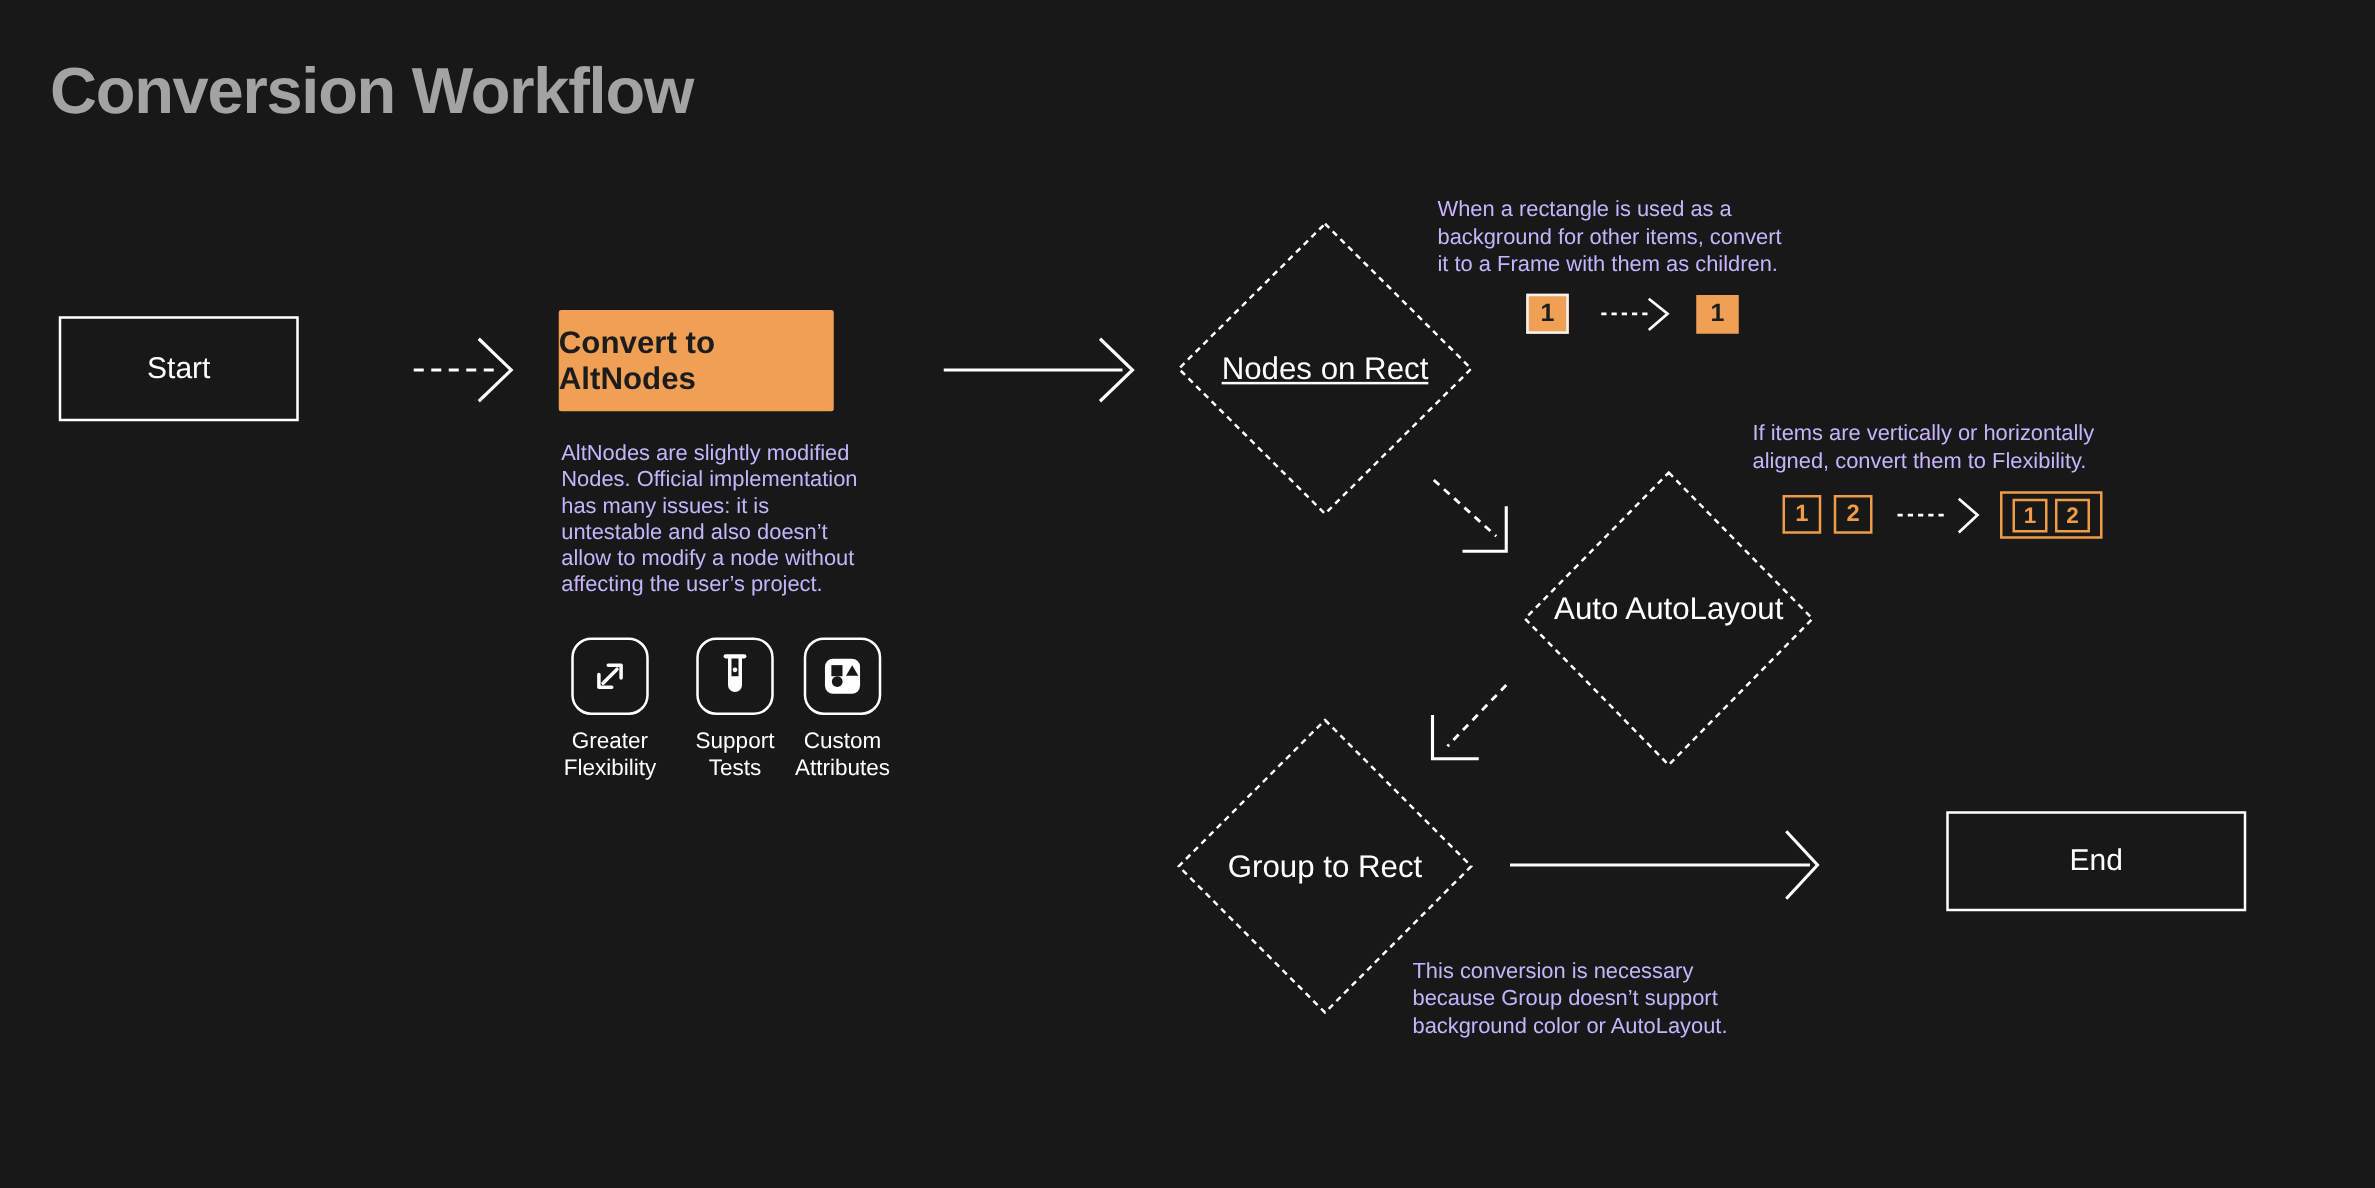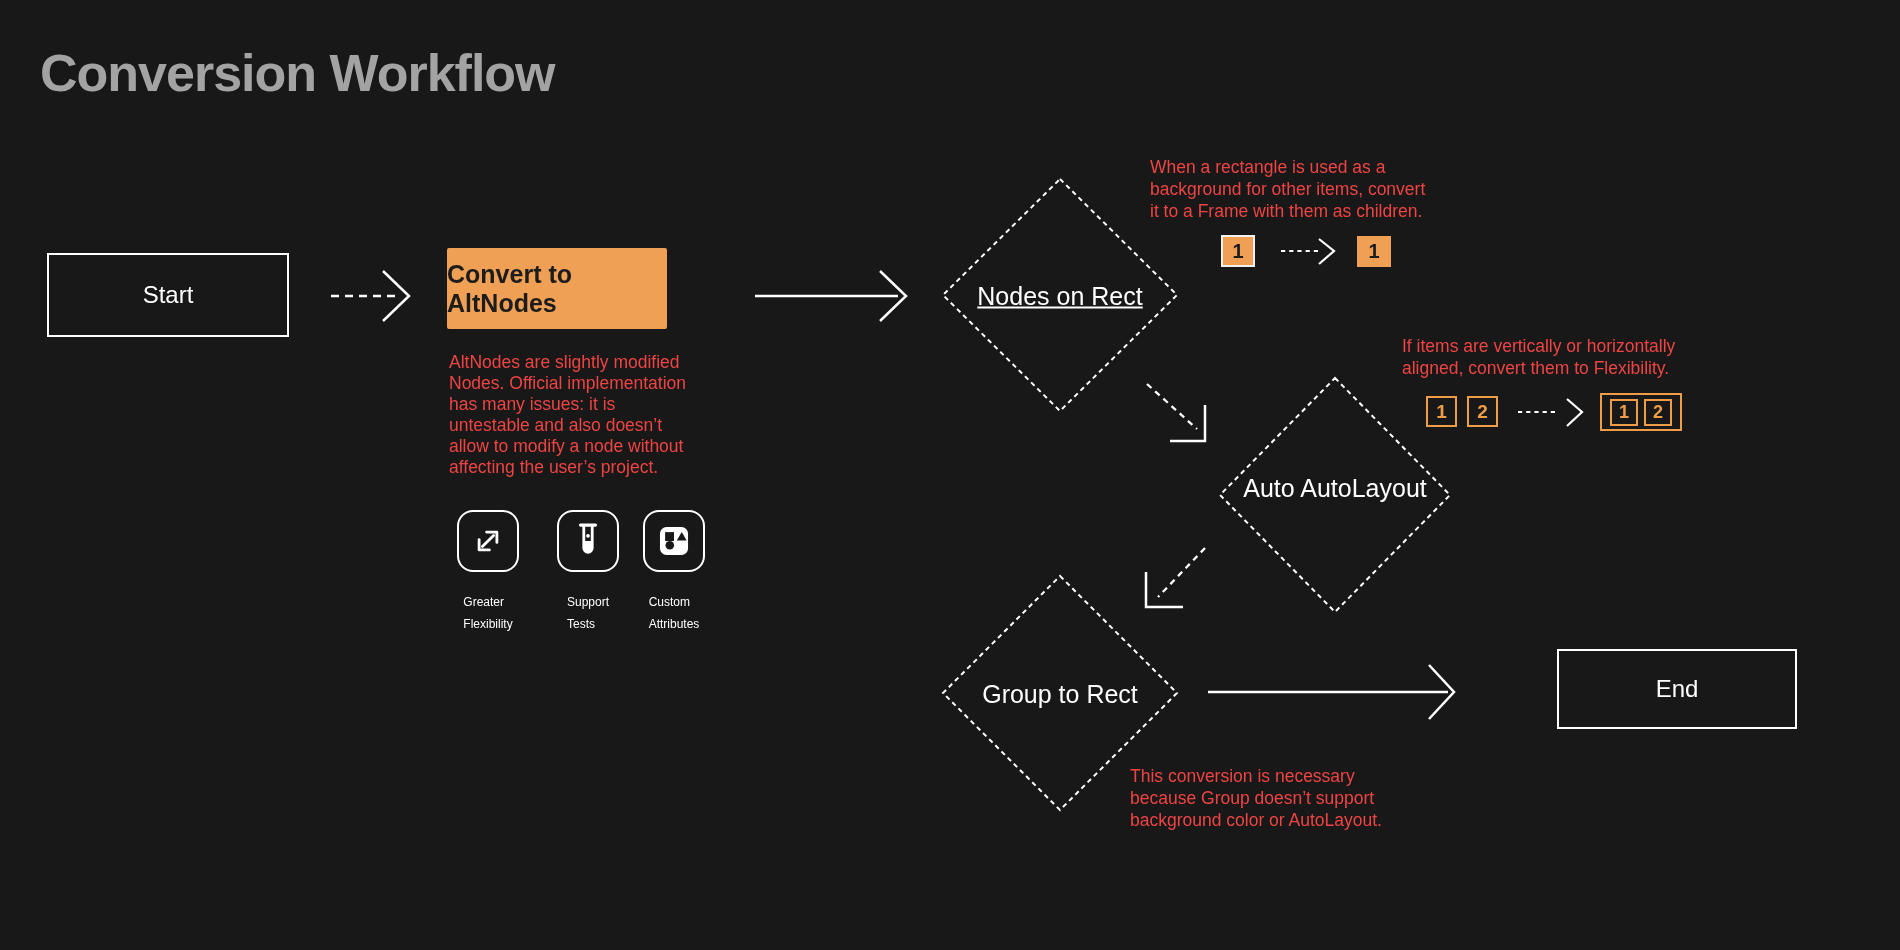--- a/index.html
+++ b/index.html
@@ -22,53 +22,53 @@
   .dash.diag{stroke-dasharray:6 5;stroke-width:2.3;}
   .dash.thin{stroke-width:2.2;stroke-dasharray:4.2 4;}
   .solid{stroke:#ffffff;stroke-width:2.5;fill:none;}
   .head{stroke:#ffffff;stroke-width:2.5;fill:none;stroke-linejoin:miter;}
   .head.thin{stroke-width:2.2;}
   .node{
     position:absolute;display:flex;align-items:center;justify-content:center;
     font-size:24px;color:#fff;box-sizing:border-box;
   }
   .rect-node{border:2.5px solid #ffffff;}
-  .node-start{left:47px;top:253px;width:242px;height:84px;}
+  .node-start{left:47px;top:253px;width:192px;height:84px;}
   .node-convert{
     left:447px;top:248px;width:220px;height:81px;
     background:#F0A055;color:#1c1c1c;font-size:25px;font-weight:600;border-radius:2px;
   }
   .node-end{left:1557px;top:649px;width:240px;height:80px;}
   .diamond-label{
     position:absolute;transform:translate(-50%,-50%);
     font-size:25px;color:#fff;white-space:nowrap;
   }
   .dl-1{left:1060px;top:296px;text-decoration:underline;}
   .dl-2{left:1335px;top:488px;}
   .dl-3{left:1060px;top:694px;}
   .note{
     position:absolute;font-size:17.5px;line-height:22px;
-    white-space:pre-line;color:#ef4444;
+    white-space:pre-line;color:#c4b5fd;
   }
   .note-convert{left:449px;top:352px;line-height:21px;}
   .note-rect{left:1150px;top:156px;}
   .note-auto{left:1402px;top:335px;}
   .note-group{left:1130px;top:765px;}
   .feature{
     position:absolute;top:510px;width:94px;
     display:flex;flex-direction:column;align-items:center;
   }
   .f1{left:441px;} .f2{left:541px;} .f3{left:627px;}
   .icon-frame{
     width:62px;height:62px;box-sizing:border-box;
     border:2.5px solid #ffffff;border-radius:16px;
     display:flex;align-items:center;justify-content:center;
   }
   .feature-label{
-    margin-top:19px;font-size:12px;line-height:22px;text-align:left;white-space:pre-line;color:#fff;
+    margin-top:9px;font-size:18px;line-height:22px;text-align:center;white-space:pre-line;color:#fff;
   }
   .mini-box{
     position:absolute;box-sizing:border-box;
     display:flex;align-items:center;justify-content:center;
   }
   .rect-before{left:1221px;top:235px;width:34px;height:32px;background:#F0A055;border:2px solid #f2f2f2;color:#1c1c1c;font-size:20px;font-weight:700;}
   .rect-after{left:1357px;top:236px;width:34px;height:31px;background:#F0A055;color:#1c1c1c;font-size:20px;font-weight:700;}
   .al-box{border:2px solid #EE9C45;color:#EE9C45;font-size:19px;font-weight:600;}
   .al-b1{left:1426px;top:396px;width:31px;height:31px;}
   .al-b2{left:1467px;top:396px;width:31px;height:31px;}

